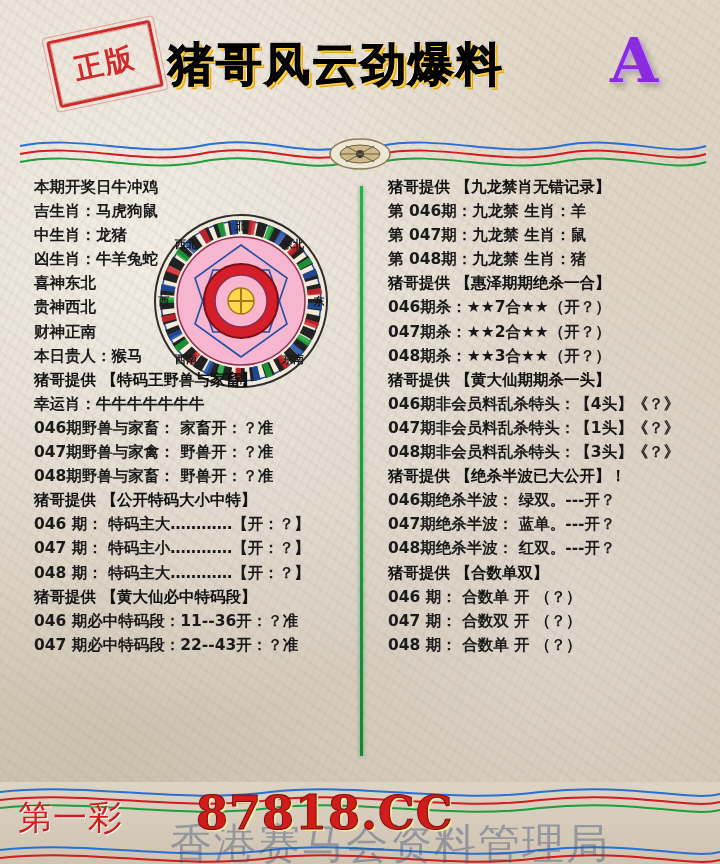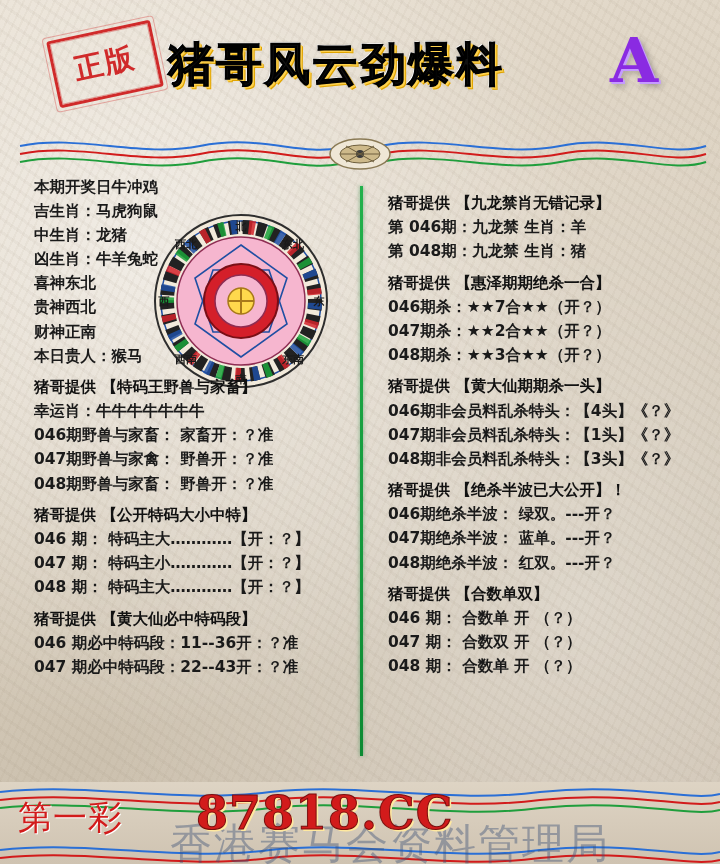--- a/index.html
+++ b/index.html
@@ -70,21 +70,21 @@
   }
   .col{position:absolute;top:0;}
   .colL{left:34px;width:320px;}
   .colR{left:388px;width:320px;}
   .line{
     font-size:15.5px;color:#1a1a1a;line-height:1;
     margin:0 0 8.6px 0;white-space:nowrap;
     font-family:"DejaVu Sans","Liberation Sans",sans-serif;
     font-weight:bold;
   }
-  .hdr{color:#111;margin-top:16px;}
+  .hdr{color:#111;}
   
   .wheel{
     position:absolute;left:148px;top:28px;width:186px;height:186px;
   }
   
   .bottomband{
     position:absolute;left:0;top:782px;width:720px;height:82px;
     background:linear-gradient(180deg,#ded4c4 0%,#cfc3b1 100%);
   }
   .bwave{position:absolute;left:0;top:0;}
@@ -205,20 +205,21 @@
       <div class="line">047 期：  特码主小…………【开：？】</div>
       <div class="line">048 期：  特码主大…………【开：？】</div>
       <div class="line hdr">猪哥提供 【黄大仙必中特码段】</div>
       <div class="line">046 期必中特码段：11--36开：？准</div>
       <div class="line">047 期必中特码段：22--43开：？准</div>
     </div>
 
     <div class="col colR">
       <div class="line hdr">猪哥提供 【九龙禁肖无错记录】</div>
       <div class="line">第 046期：九龙禁 生肖：羊</div>
+      <div class="line">第 047期：九龙禁 生肖：鼠</div>
       <div class="line">第 048期：九龙禁 生肖：猪</div>
       <div class="line hdr">猪哥提供 【惠泽期期绝杀一合】</div>
       <div class="line">046期杀：★★7合★★（开？）</div>
       <div class="line">047期杀：★★2合★★（开？）</div>
       <div class="line">048期杀：★★3合★★（开？）</div>
       <div class="line hdr">猪哥提供 【黄大仙期期杀一头】</div>
       <div class="line">046期非会员料乱杀特头：【4头】《？》</div>
       <div class="line">047期非会员料乱杀特头：【1头】《？》</div>
       <div class="line">048期非会员料乱杀特头：【3头】《？》</div>
       <div class="line hdr">猪哥提供 【绝杀半波已大公开】！</div>

